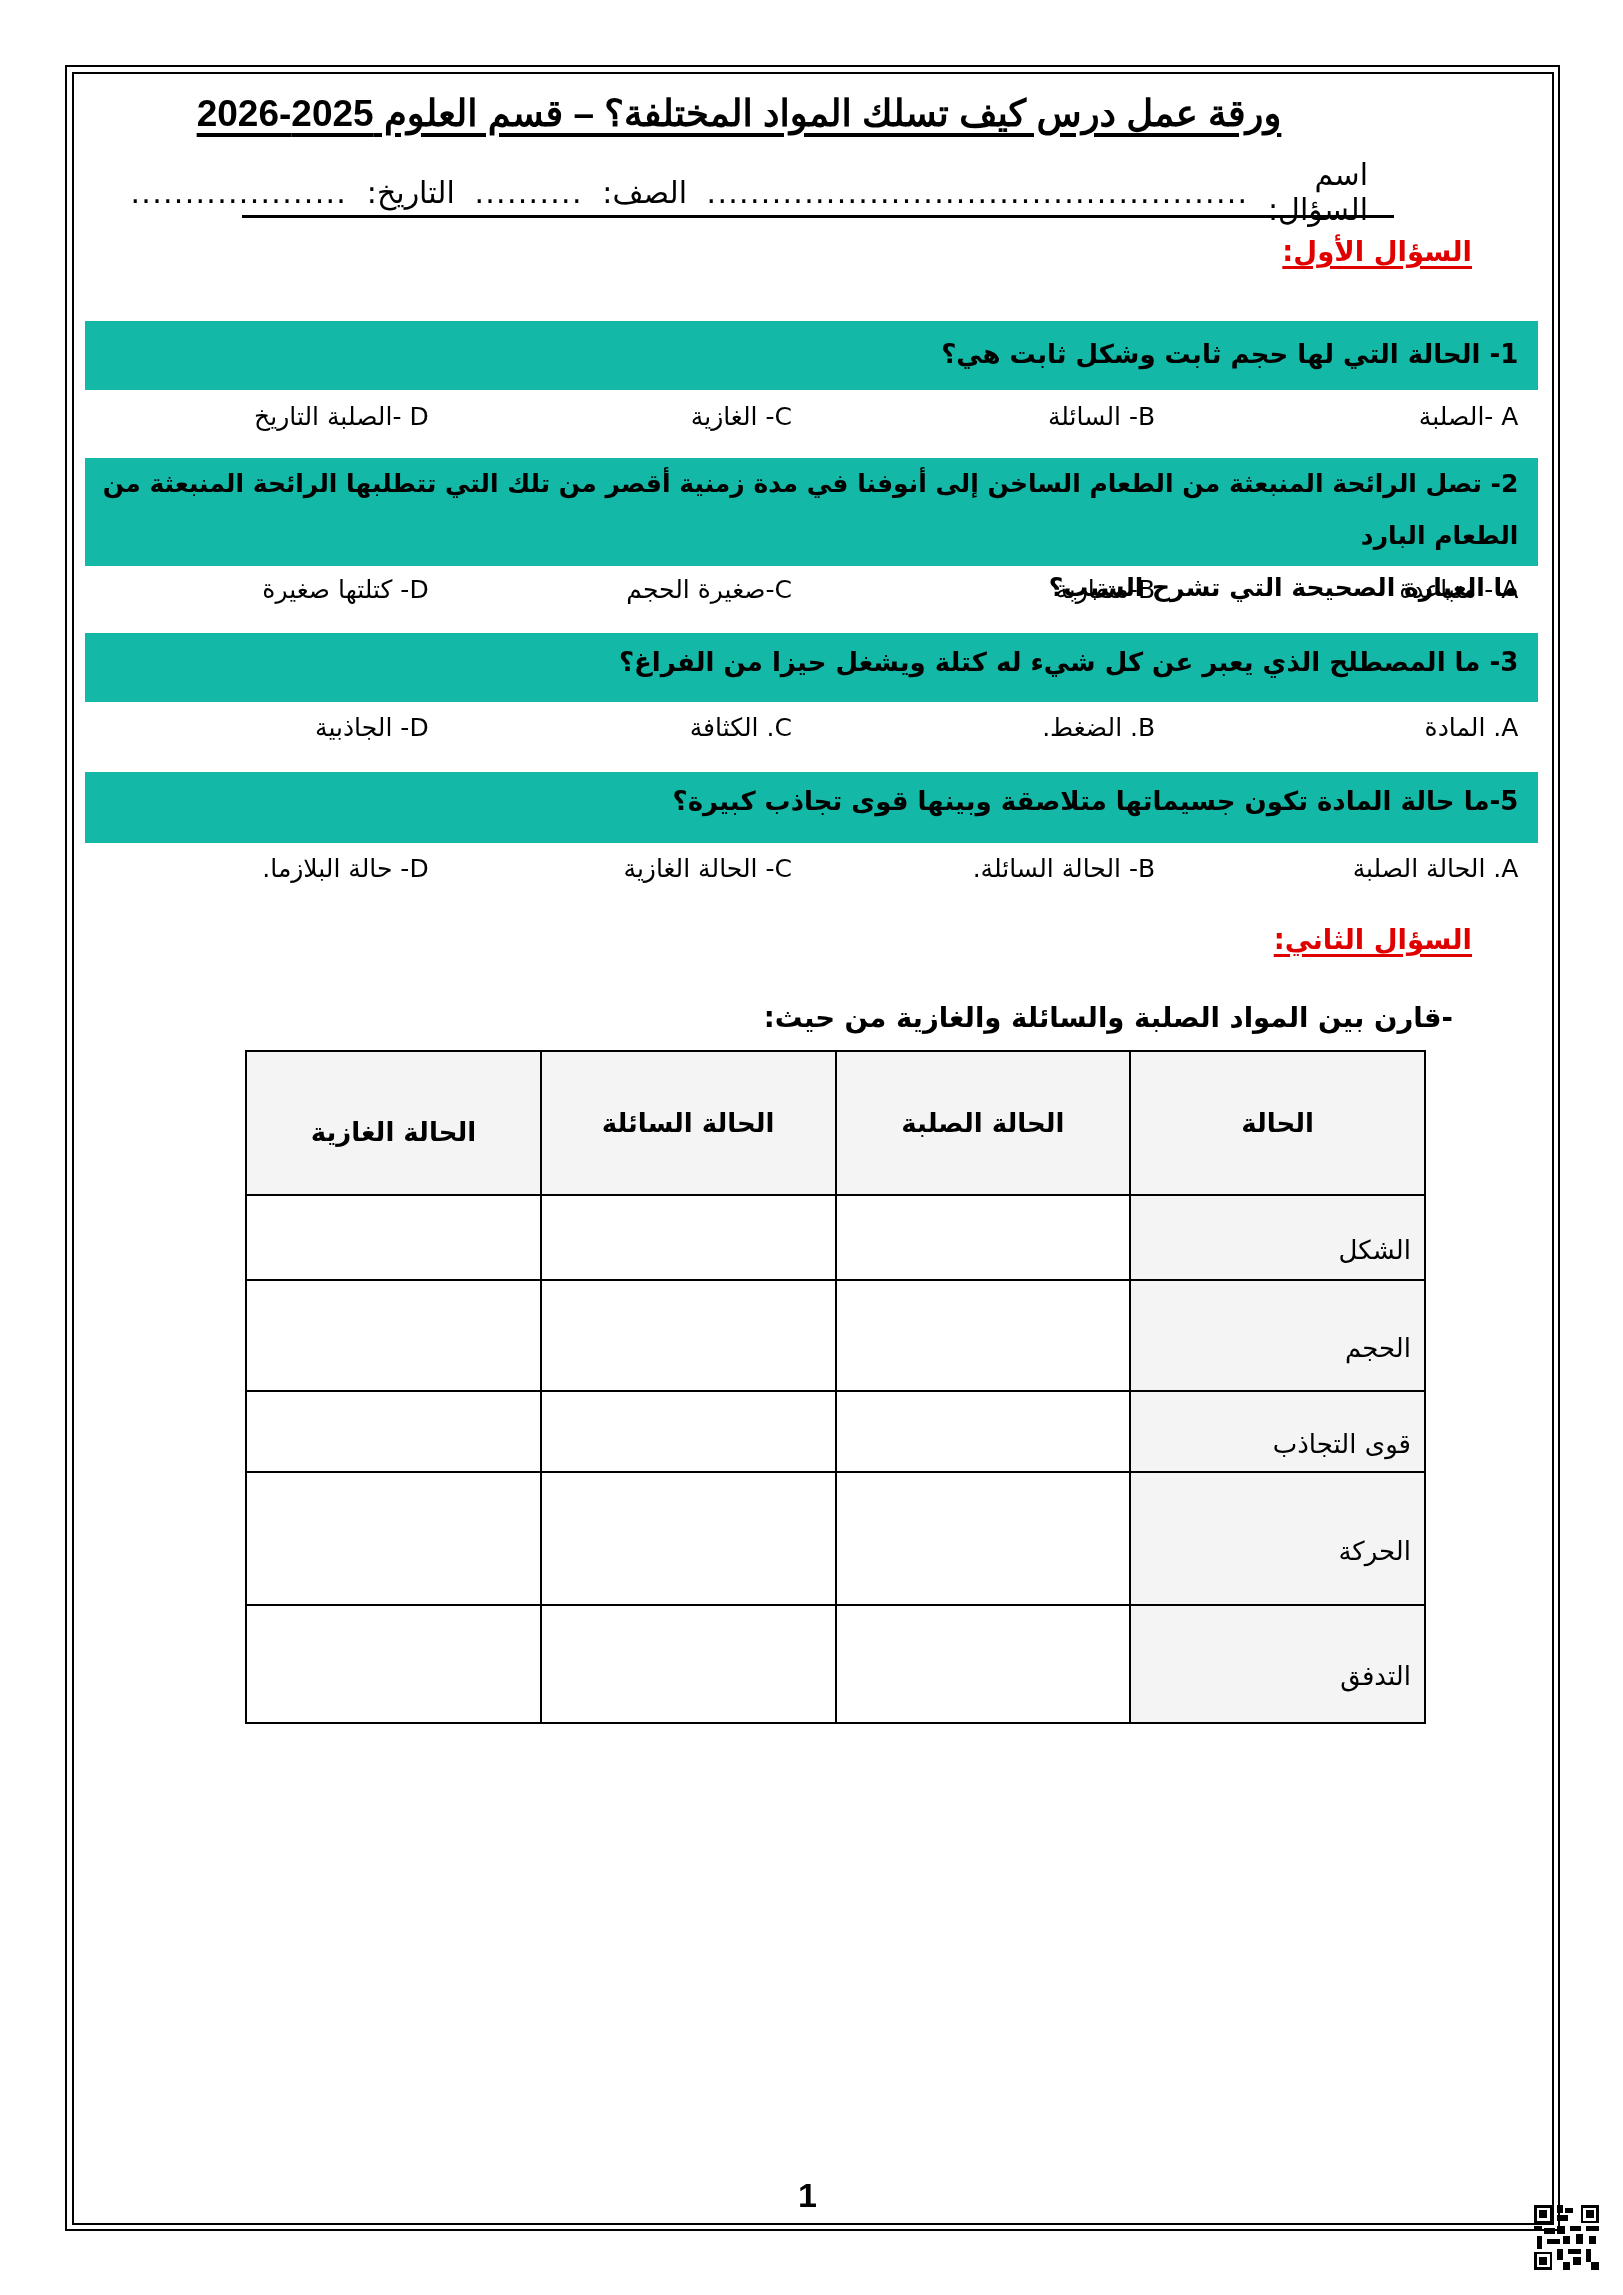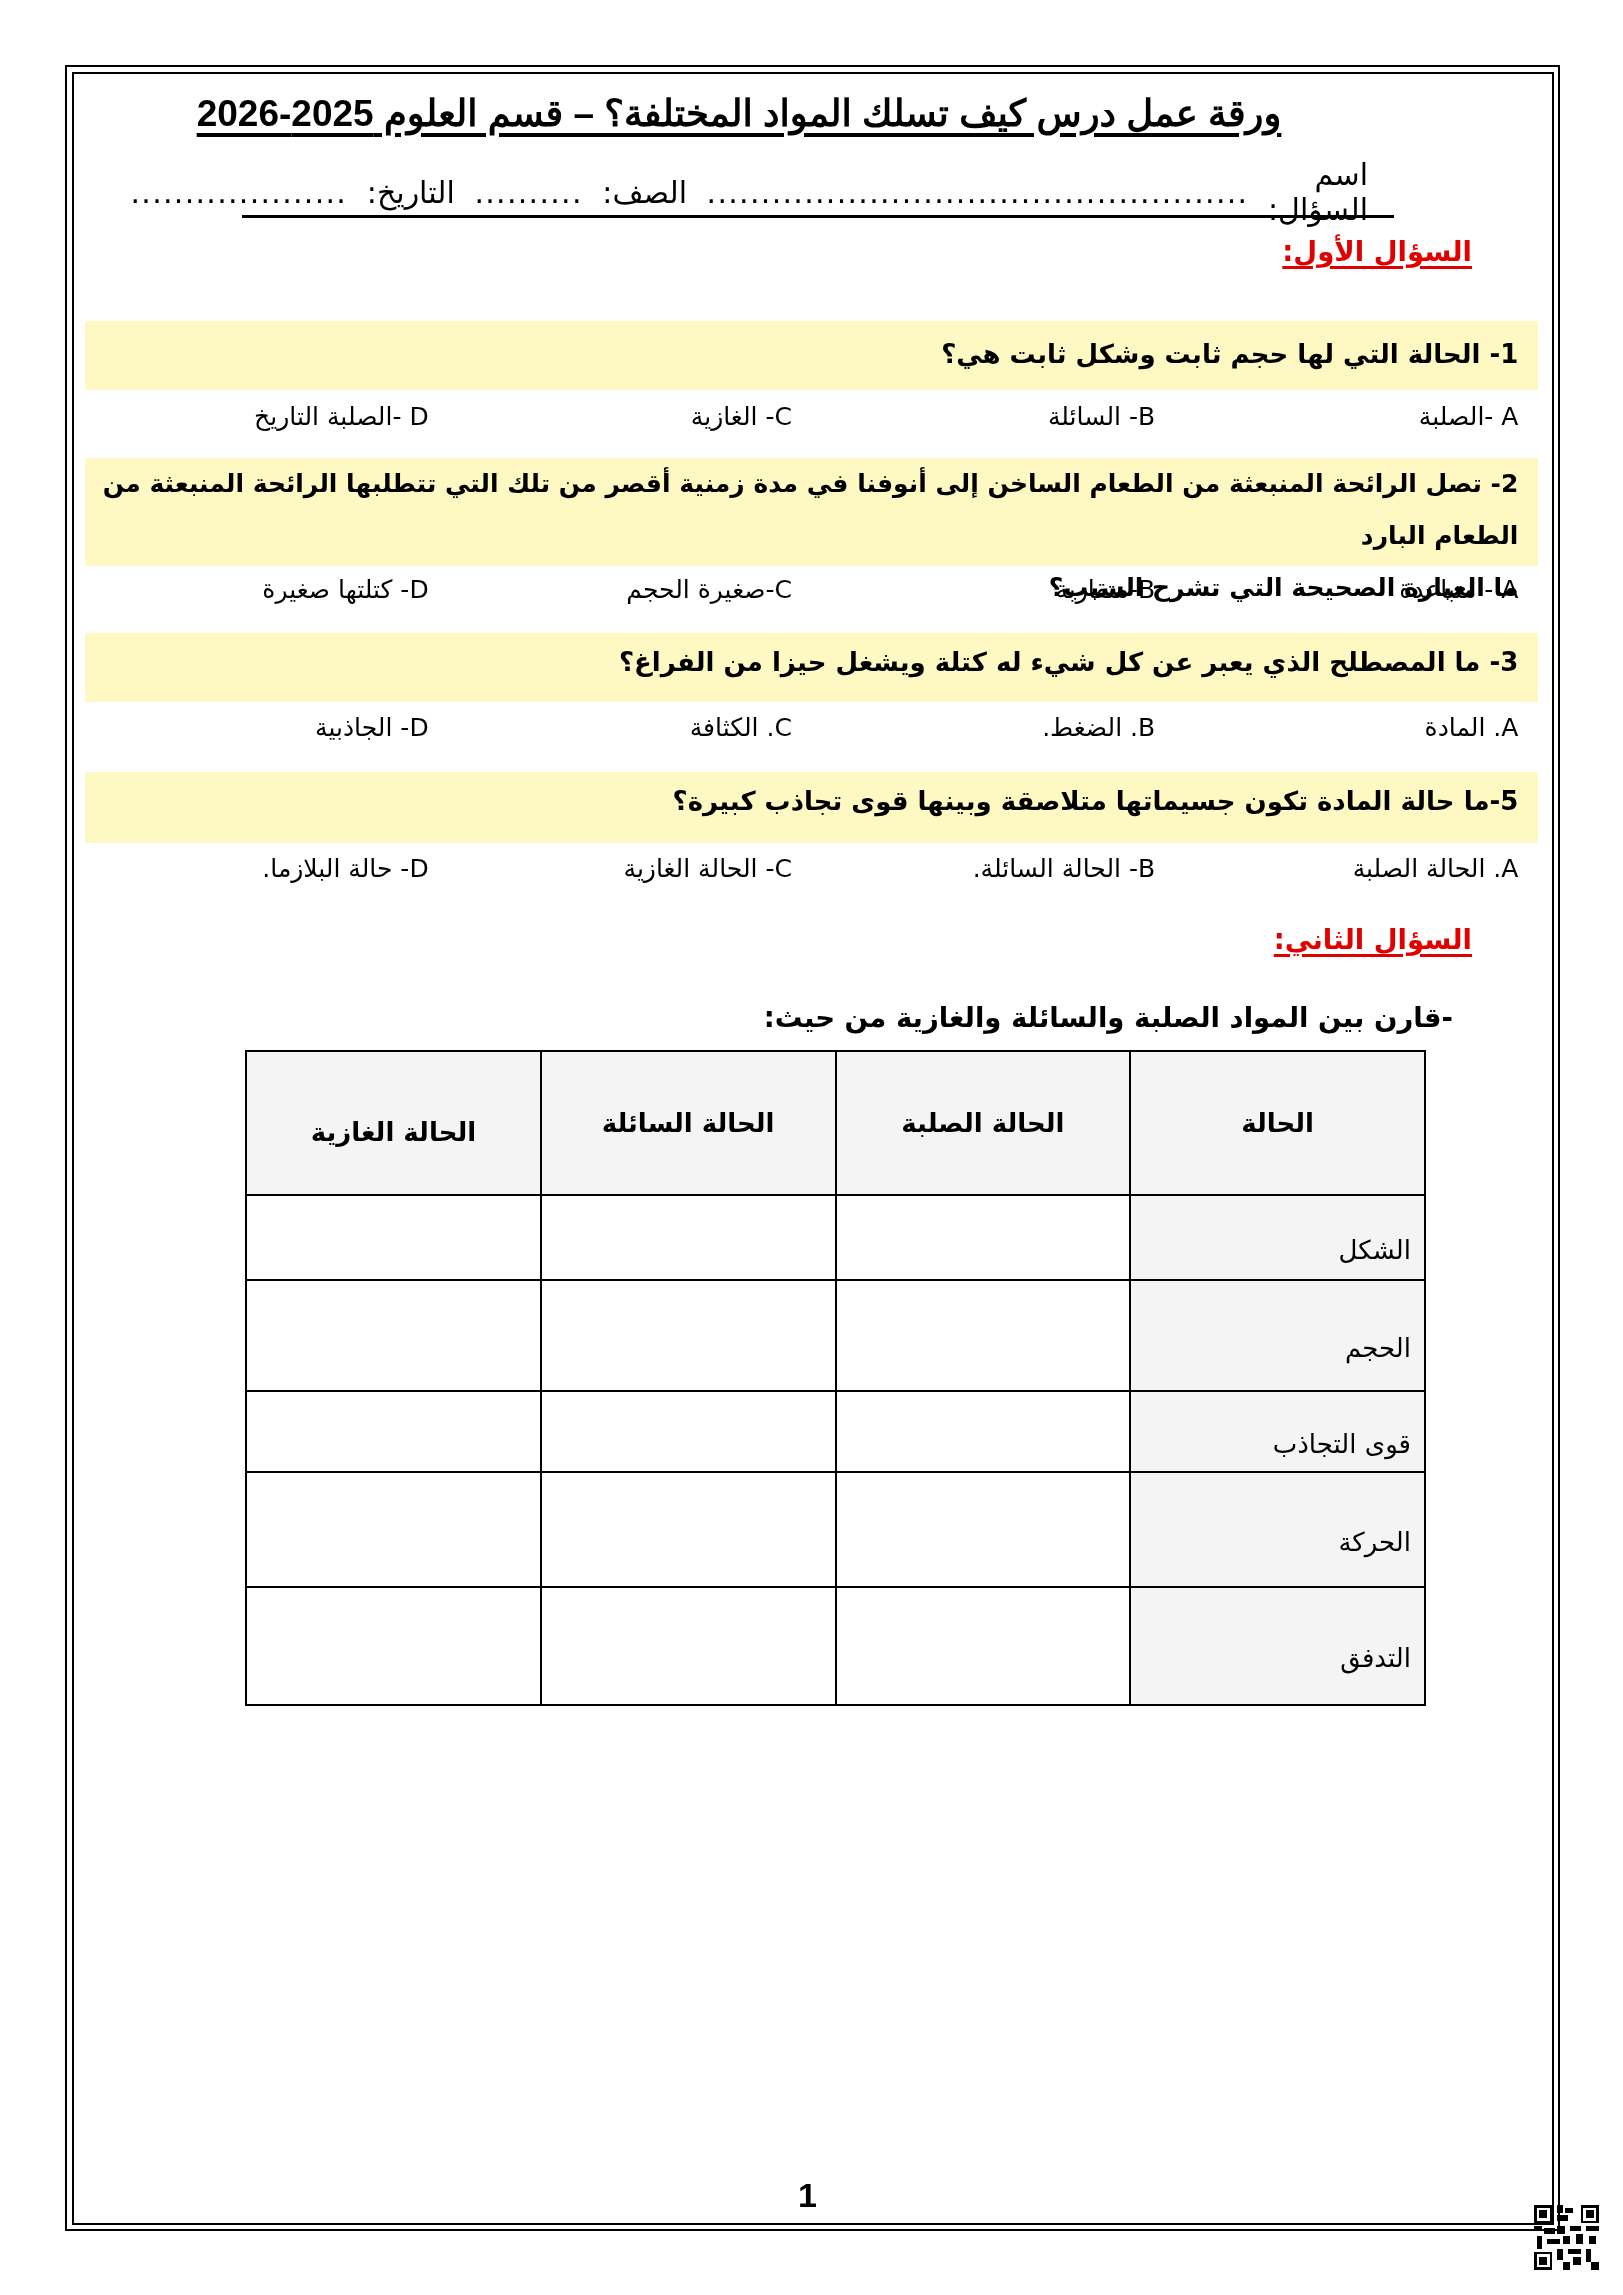--- a/index.html
+++ b/index.html
@@ -12,21 +12,21 @@
   .abs { position:absolute; }
   .title { left:196px; width:1086px; top:92px; text-align:center; direction:rtl;
            font-family:"Liberation Sans", sans-serif; font-weight:bold; font-size:37px;
            text-decoration:underline; text-decoration-thickness:3.9px; text-underline-offset:6.5px; }
   .info { left:242px; width:1126px; top:169px; height:46px; direction:rtl; font-size:30px;
           display:flex; align-items:center; gap:19.6px; }
   .info-line { left:242px; top:215px; width:1152px; height:3.3px; background:#000; }
   .dots { letter-spacing:1.3px; }
   .section-title { color:#e00000; font-weight:bold; font-size:27.5px; direction:rtl;
                    text-decoration:underline; text-decoration-thickness:2.6px; text-underline-offset:5.2px; }
-  .band { left:85px; width:1453px; background:#fef9c3; }
+  .band { left:85px; width:1453px; background:#14b8a6; }
   .q-text { direction:rtl; font-weight:bold; font-size:26px; line-height:52px;
             padding-right:19.6px; text-align:right; }
   .opts { left:85px; width:1453px; direction:rtl; display:flex; font-size:25px; }
   .opt { flex:1; text-align:right; padding-right:19.6px; }
   .instruction { right:170px; top:1001px; direction:rtl; font-weight:bold; font-size:27.5px; }
   table.cmp { position:absolute; left:245px; top:1050px; width:1181px; border-collapse:collapse;
               direction:rtl; font-size:26px; }
   table.cmp td, table.cmp th { border:2.6px solid #000; }
   table.cmp th { background:#f4f4f4; font-weight:bold; height:121px; width:25%; }
   table.cmp td.rowlabel { background:#f4f4f4; text-align:right; padding-right:13px;
@@ -118,21 +118,21 @@
     <td></td>
         <td></td>
         <td></td>
   </tr>
   <tr style="height:81px;">
     <td class="rowlabel">قوى التجاذب</td>
     <td></td>
         <td></td>
         <td></td>
   </tr>
-  <tr style="height:115px;">
+  <tr style="height:133px;">
     <td class="rowlabel">الحركة</td>
     <td></td>
         <td></td>
         <td></td>
   </tr>
   <tr style="height:118px;">
     <td class="rowlabel">التدفق</td>
     <td></td>
         <td></td>
         <td></td>

